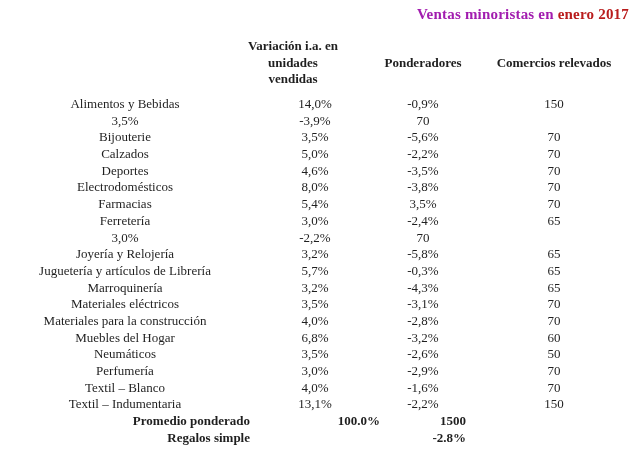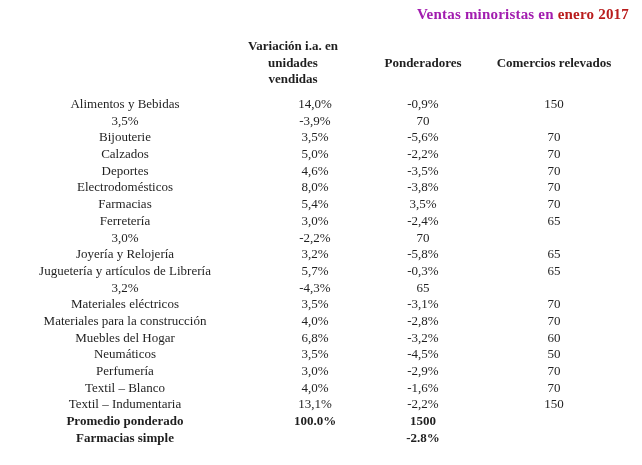--- a/index.html
+++ b/index.html
@@ -47,21 +47,21 @@
     font-size: 13px;
   }
   .trow {
     display: grid;
     grid-template-columns: 250px 130px 86px 176px;
     height: 16.7px;
     line-height: 16.7px;
     text-align: center;
     white-space: nowrap;
   }
-  .trow.bold { font-weight: bold; }
+  .trow.bold { font-weight: bold; text-align: right; }
   .cell { overflow: visible; }
 </style>
 </head>
 <body>
 
 <div class="page">
 
   <div class="title">
     <span style="color: #a21caf;">Ventas minoristas en</span>
     <span style="color: #b91c1c; margin-top: 17px;">enero 2017</span>
@@ -137,20 +137,21 @@
     <div class="cell">-5,8%</div>
     <div class="cell">65</div>
   </div>
       <div class="trow">
     <div class="cell">Juguetería y artículos de Librería</div>
     <div class="cell">5,7%</div>
     <div class="cell">-0,3%</div>
     <div class="cell">65</div>
   </div>
       <div class="trow">
+    <div class="cell">Marroquinería</div>
     <div class="cell">3,2%</div>
     <div class="cell">-4,3%</div>
     <div class="cell">65</div>
   </div>
       <div class="trow">
     <div class="cell">Materiales eléctricos</div>
     <div class="cell">3,5%</div>
     <div class="cell">-3,1%</div>
     <div class="cell">70</div>
   </div>
@@ -162,21 +163,21 @@
   </div>
       <div class="trow">
     <div class="cell">Muebles del Hogar</div>
     <div class="cell">6,8%</div>
     <div class="cell">-3,2%</div>
     <div class="cell">60</div>
   </div>
       <div class="trow">
     <div class="cell">Neumáticos</div>
     <div class="cell">3,5%</div>
-    <div class="cell">-4,5%</div>
+    <div class="cell">-2,6%</div>
     <div class="cell">50</div>
   </div>
       <div class="trow">
     <div class="cell">Perfumería</div>
     <div class="cell">3,0%</div>
     <div class="cell">-2,9%</div>
     <div class="cell">70</div>
   </div>
       <div class="trow">
     <div class="cell">Textil – Blanco</div>
@@ -189,20 +190,20 @@
     <div class="cell">13,1%</div>
     <div class="cell">-2,2%</div>
     <div class="cell">150</div>
   </div>
       <div class="trow bold">
     <div class="cell">Promedio ponderado</div>
     <div class="cell">100.0%</div>
     <div class="cell">1500</div>
   </div>
       <div class="trow bold">
-    <div class="cell">Farmacias simple</div>
+    <div class="cell">Regalos simple</div>
     <div class="cell"></div>
     <div class="cell">-2.8%</div>
     <div class="cell"></div>
   </div>
     </div>
 
 </div>
 
 </body></html>

